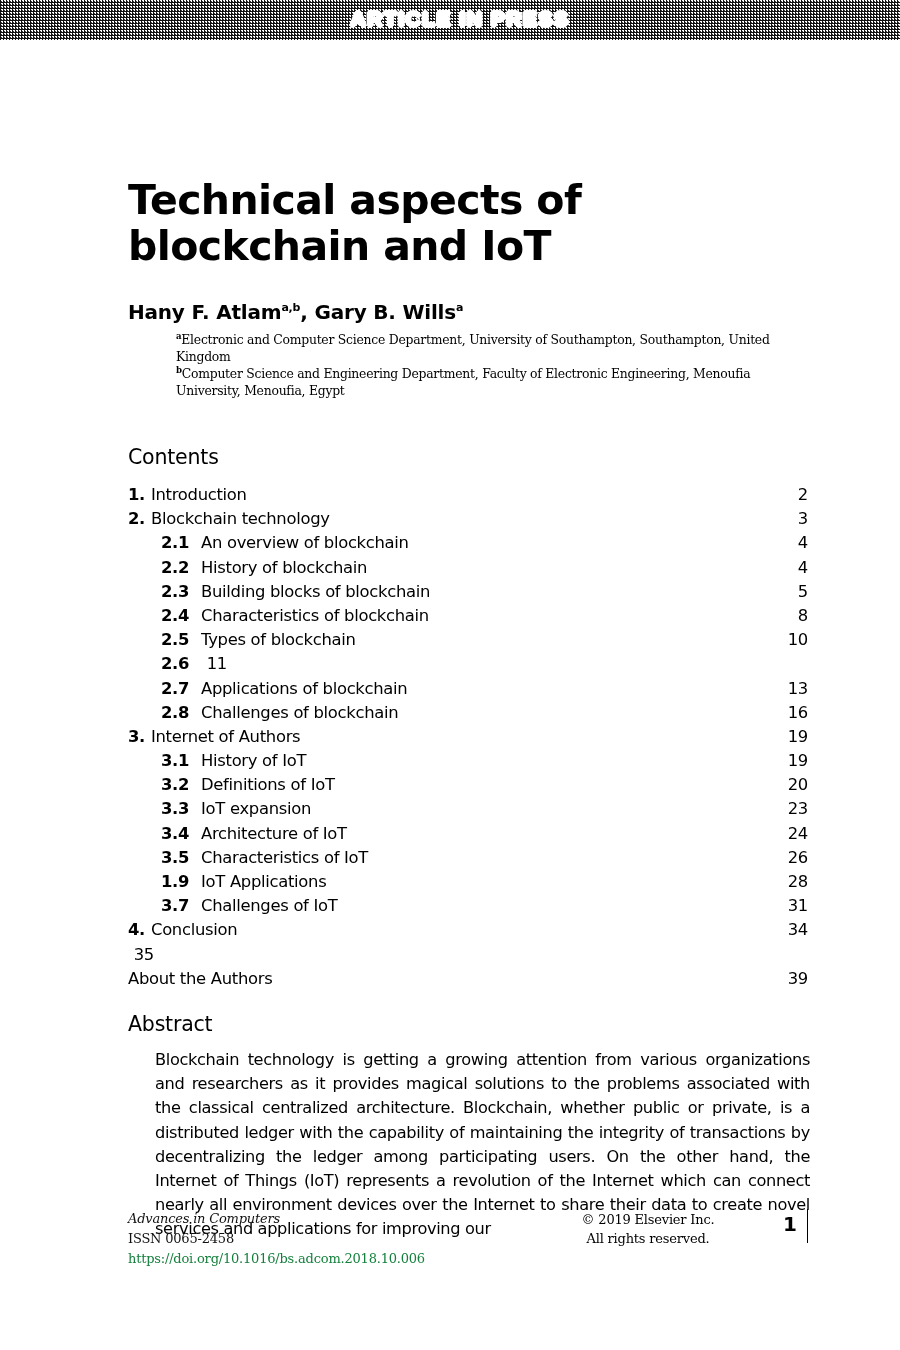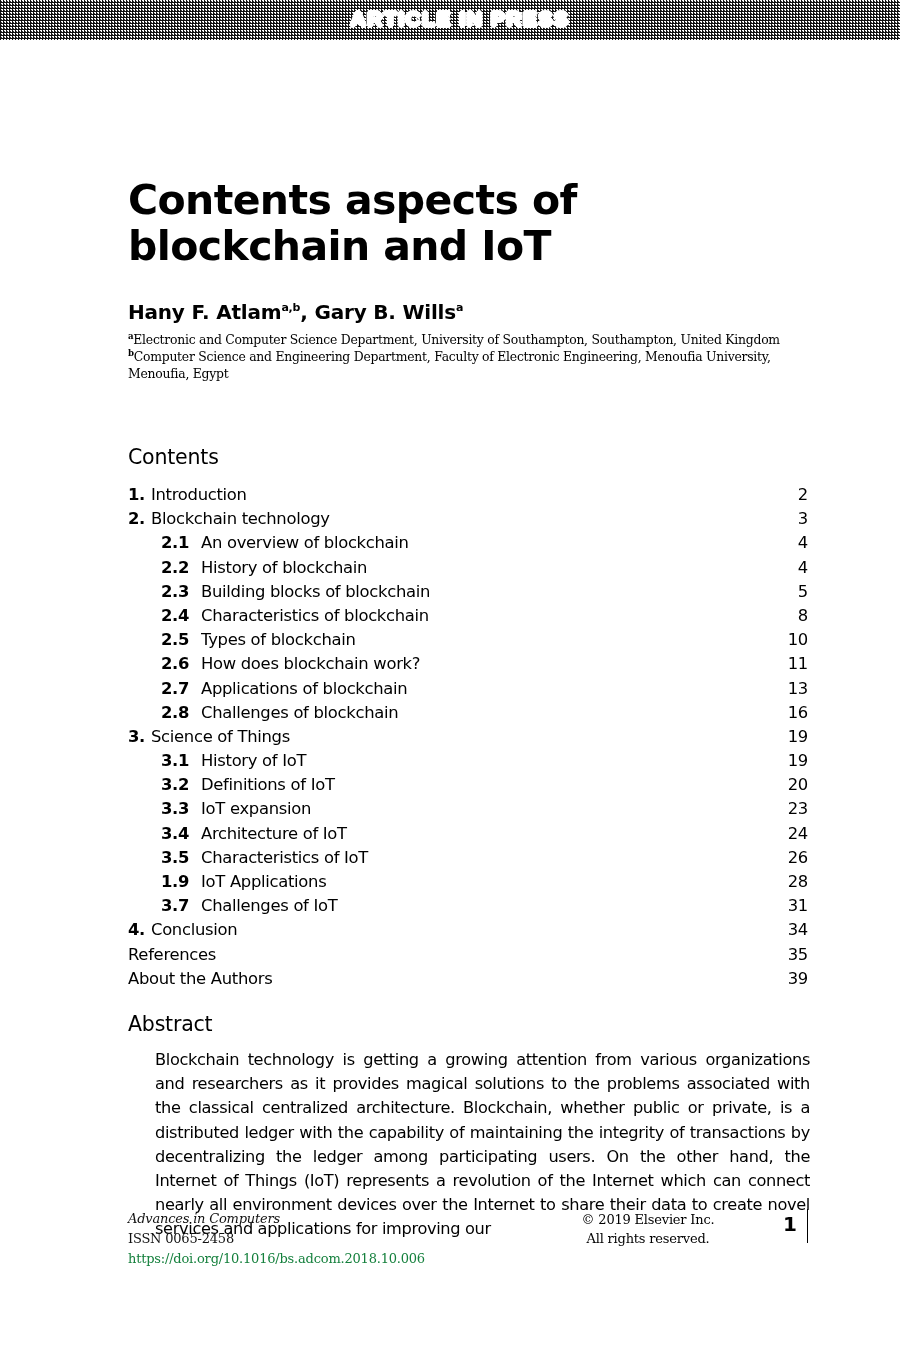--- a/index.html
+++ b/index.html
@@ -116,20 +116,21 @@
     top: 292px;
     width: 682px;
     font-family: "DejaVu Serif", serif;
     font-size: 12.4px;
     line-height: 1.36;
     letter-spacing: -0.25px;
   }
   .affiliations .aff {
     display: block;
     white-space: normal;
+    margin-left: 48px;
   }
   .affiliations sup {
     font-size: 8.6px;
     font-weight: bold;
     vertical-align: super;
     line-height: 0;
   }
 
   
   .sec-heading {
@@ -251,21 +252,21 @@
 </head>
 <body>
 
 <div class="press-band">
   <div class="press-text">ARTICLE IN PRESS</div>
 </div>
 
 <div class="page">
   <div class="content">
 
-    <h1 class="doc-title">Contents aspects of blockchain and IoT</h1>
+    <h1 class="doc-title">Technical aspects of blockchain and IoT</h1>
 
     <div class="authors"><span>Hany F. Atlam</span><sup>a,b</sup><span>, </span><span>Gary B. Wills</span><sup>a</sup></div>
 
     <div class="affiliations">
       <span class="aff"><sup>a</sup><span>Electronic and Computer Science Department, University of Southampton, Southampton, United Kingdom</span></span>
       <span class="aff"><sup>b</sup><span>Computer Science and Engineering Department, Faculty of Electronic Engineering, Menoufia University, Menoufia, Egypt</span></span>
     </div>
 
     <div class="sec-heading" id="contents-heading">Contents</div>
 
@@ -300,36 +301,35 @@
           <span class="toc-label">Characteristics of blockchain</span>
           <span class="toc-page">8</span>
         </div>
         <div class="toc-row lvl2">
           <span class="toc-num">2.5</span>
           <span class="toc-label">Types of blockchain</span>
           <span class="toc-page">10</span>
         </div>
         <div class="toc-row lvl2">
           <span class="toc-num">2.6</span>
-          <span class="toc-label">How does blockchain work?</span>
           <span class="toc-page">11</span>
         </div>
         <div class="toc-row lvl2">
           <span class="toc-num">2.7</span>
           <span class="toc-label">Applications of blockchain</span>
           <span class="toc-page">13</span>
         </div>
         <div class="toc-row lvl2">
           <span class="toc-num">2.8</span>
           <span class="toc-label">Challenges of blockchain</span>
           <span class="toc-page">16</span>
         </div>
         <div class="toc-row lvl1">
           <span class="toc-num">3.</span>
-          <span class="toc-label">Science of Things</span>
+          <span class="toc-label">Internet of Authors</span>
           <span class="toc-page">19</span>
         </div>
         <div class="toc-row lvl2">
           <span class="toc-num">3.1</span>
           <span class="toc-label">History of IoT</span>
           <span class="toc-page">19</span>
         </div>
         <div class="toc-row lvl2">
           <span class="toc-num">3.2</span>
           <span class="toc-label">Definitions of IoT</span>
@@ -360,21 +360,20 @@
           <span class="toc-label">Challenges of IoT</span>
           <span class="toc-page">31</span>
         </div>
         <div class="toc-row lvl1">
           <span class="toc-num">4.</span>
           <span class="toc-label">Conclusion</span>
           <span class="toc-page">34</span>
         </div>
         <div class="toc-row lvl0">
           <span class="toc-num"></span>
-          <span class="toc-label">References</span>
           <span class="toc-page">35</span>
         </div>
         <div class="toc-row lvl0">
           <span class="toc-num"></span>
           <span class="toc-label">About the Authors</span>
           <span class="toc-page">39</span>
         </div>
       </div>
 
     <div class="sec-heading" id="abstract-heading">Abstract</div>

